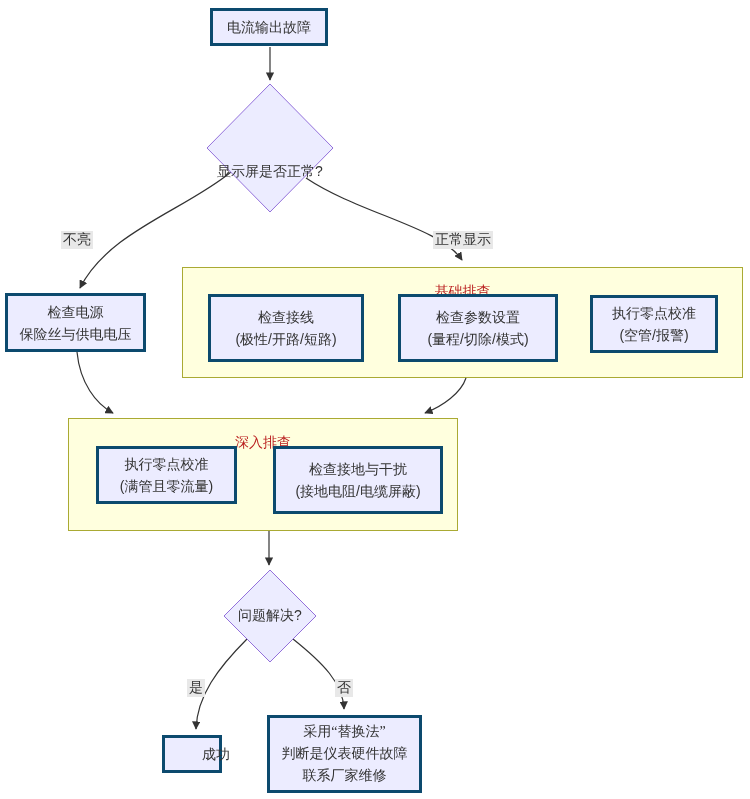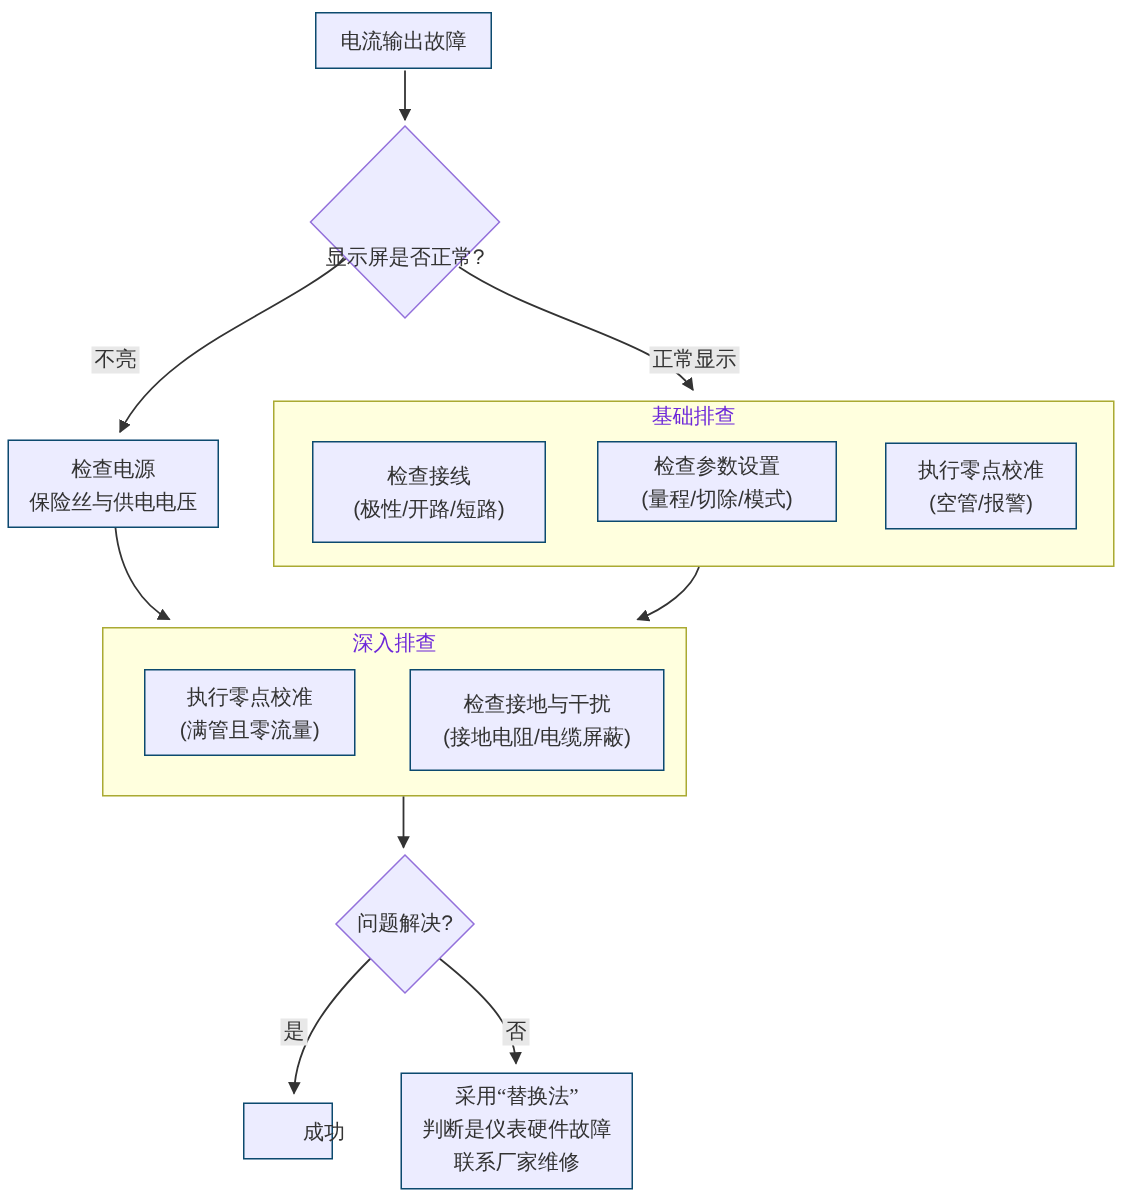--- a/index.html
+++ b/index.html
@@ -18,46 +18,46 @@
     overflow: hidden;
   }
   .subgraph {
     position: absolute;
     background: #FFFFDE;
     border: 1px solid #AAAA33;
     box-sizing: border-box;
   }
   .sg-title {
     position: absolute;
-    top: 1px;
+    top: 15px;
     left: 0;
     width: 100%;
     text-align: center;
-    color: #6d28d9;
+    color: #b91c1c;
   }
   .edges {
     position: absolute;
     left: 0;
     top: 0;
     pointer-events: none;
   }
   .edges path.edge {
     fill: none;
     stroke: #333333;
     stroke-width: 1.2px;
   }
   .edges polygon.decision {
     fill: #ECECFF;
     stroke: #9370DB;
     stroke-width: 1px;
   }
   .node {
     position: absolute;
     background: #ECECFF;
-    border: 1px solid #0c4a6e;
+    border: 3px solid #0c4a6e;
     box-sizing: border-box;
     display: flex;
     flex-direction: column;
     align-items: center;
     justify-content: center;
     text-align: center;
     line-height: 22px;
     color: #333333;
   }
   .node span { display: block; white-space: nowrap; }
@@ -74,21 +74,21 @@
     background: #E8E8E8;
     padding: 0 2px;
     white-space: nowrap;
     color: #333333;
   }
 
   
   #node-start        { left: 210px; top: 8px;   width: 118px; height: 38px; }
   #node-check-power  { left: 5px;   top: 293px; width: 141px; height: 59px; }
   #node-check-wiring { left: 208px; top: 294px; width: 156px; height: 68px; }
-  #node-check-params { left: 398px; top: 294px; width: 160px; height: 54px; }
+  #node-check-params { left: 398px; top: 294px; width: 160px; height: 68px; }
   #node-check-diag   { left: 590px; top: 295px; width: 128px; height: 58px; }
   #node-zero-cal     { left: 96px;  top: 446px; width: 141px; height: 58px; }
   #node-grounding    { left: 273px; top: 446px; width: 170px; height: 68px; }
   #node-success      { left: 162px; top: 735px; width: 60px;  height: 38px; padding-left: 48px; }
   #node-replace      { left: 267px; top: 715px; width: 155px; height: 78px; font-family: Liberation Serif, serif; }
 
   #sg-basic { left: 182px; top: 267px; width: 561px; height: 111px; }
   #sg-deep  { left: 68px;  top: 418px; width: 390px; height: 113px; }
 
   #lbl-display-decision { left: 270px; top: 148px; margin-top: 24px; }

